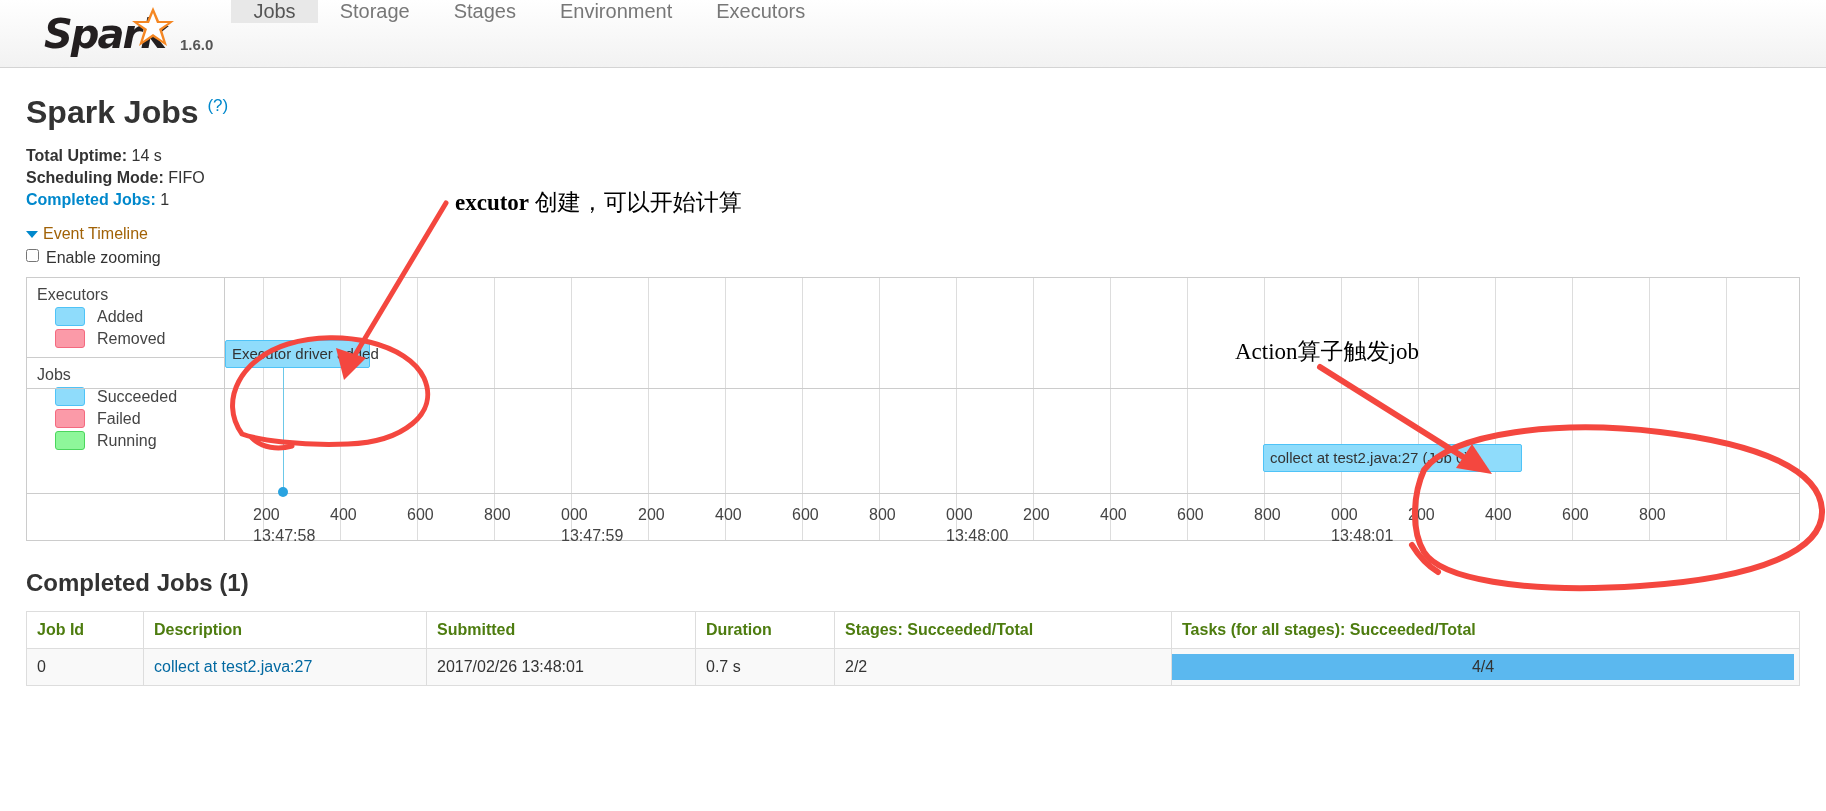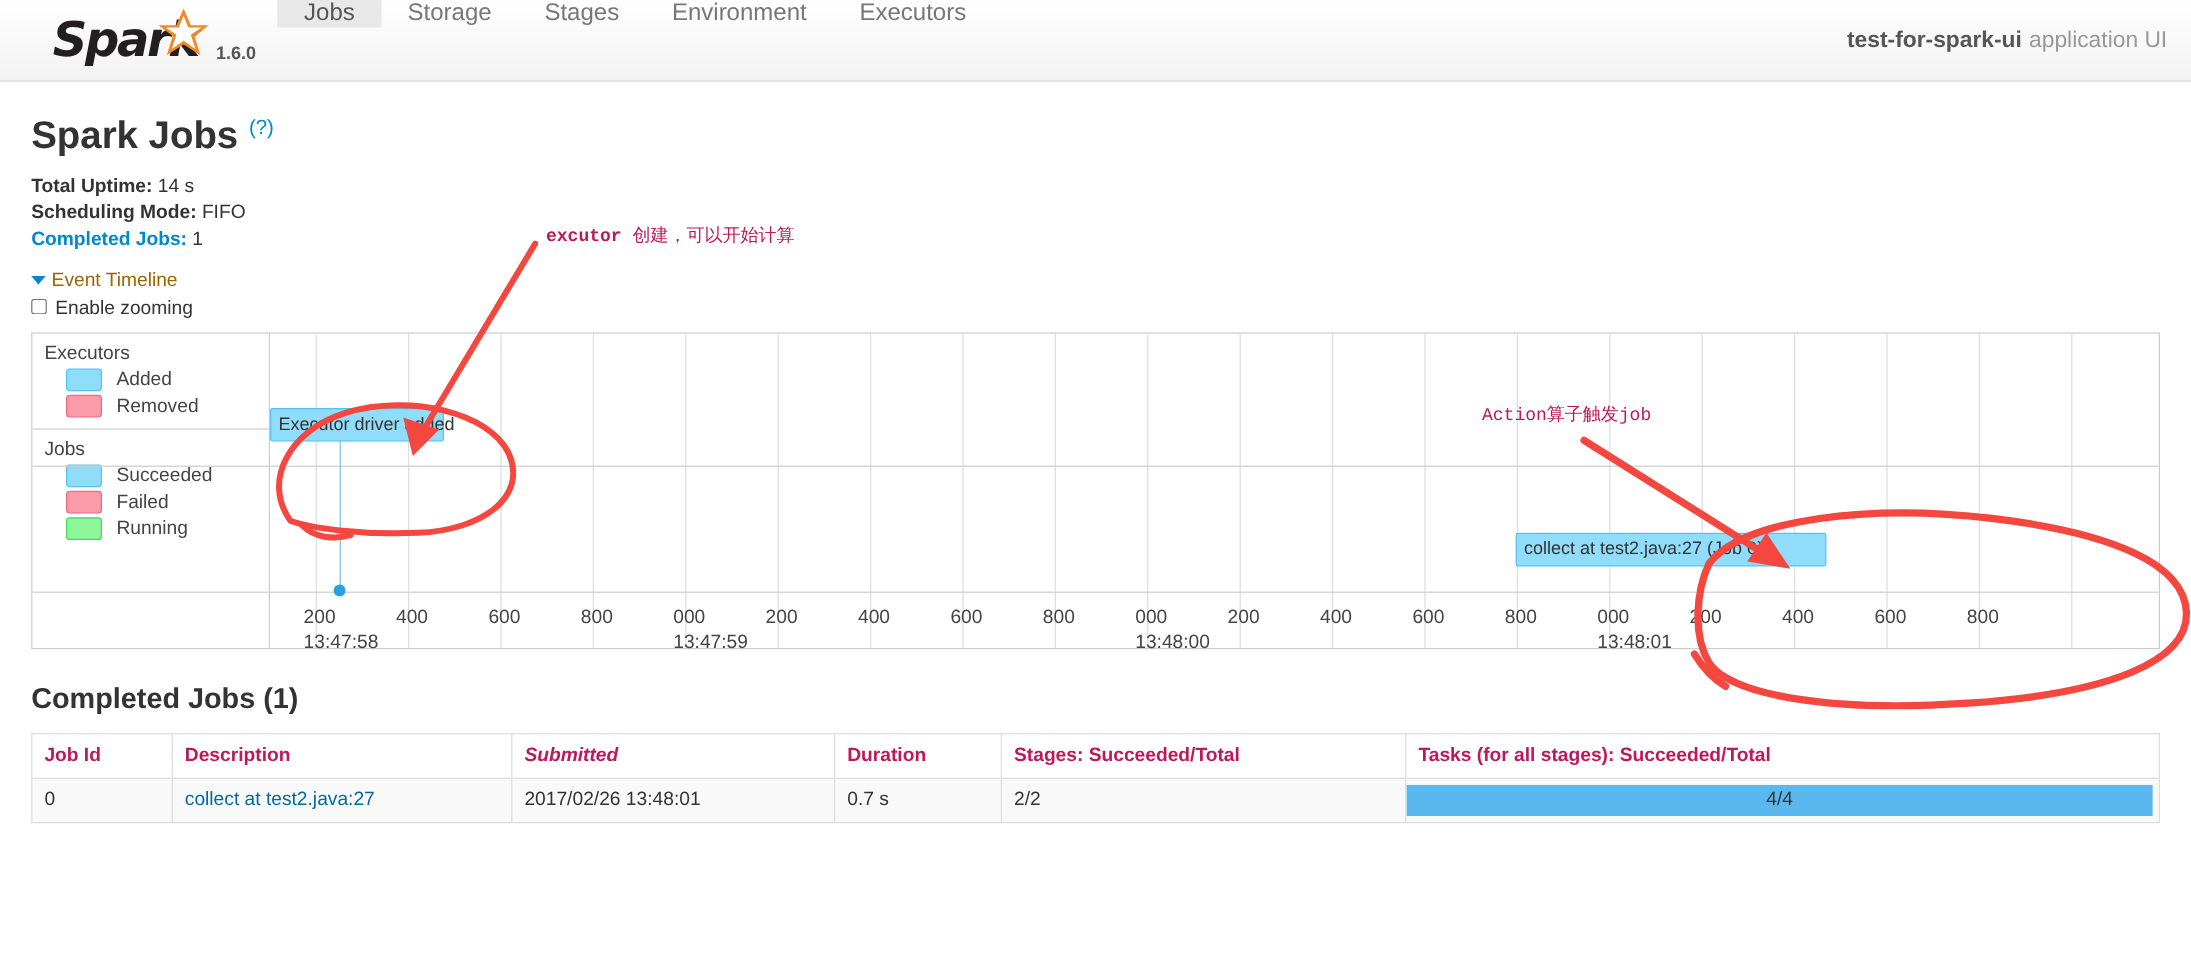--- a/index.html
+++ b/index.html
@@ -231,44 +231,44 @@
   
   .annot-svg {
     position: absolute;
     left: 0; top: 0;
     width: 1826px; height: 811px;
     pointer-events: none;
     z-index: 30;
   }
   .annot-text {
     position: absolute;
-    color: #be185d;
-    font-size: 15px;
+    color: #000000;
+    font-size: 23px;
     white-space: nowrap;
     z-index: 31;
-    font-family: Liberation Mono, monospace;
+    font-family: Liberation Serif, serif;
   }
   .annot-text b { font-weight: bold; }
 
   
   h4.section-title {
     font-size: 24px;
     font-weight: bold;
     color: #333;
     margin: 28px 0 14px 0;
   }
   table.jobs {
     border-collapse: collapse;
     width: 1774px;
     font-size: 16px;
   }
   table.jobs th {
     text-align: left;
     font-weight: bold;
-    color: #be185d;
+    color: #4d7c0f;
     border: 1px solid #dddddd;
     padding: 9px 10px;
     background: #ffffff;
     white-space: nowrap;
   }
   table.jobs td {
     border: 1px solid #dddddd;
     padding: 9px 10px;
     color: #333;
     background: #f9f9f9;
@@ -290,21 +290,21 @@
   .progress-label {
     position: relative;
     text-align: center;
     line-height: 26px;
     font-size: 16px;
     color: #333;
   }
   
   .col-jobid { width: 96px; }
   .col-desc  { width: 262px; }
-  .col-sub   { width: 248px; font-style: italic; }
+  .col-sub   { width: 248px; }
   .col-dur   { width: 118px; }
   .col-stg   { width: 316px; }
 </style>
 </head>
 <body>
 
 <div id="page">
 
   <div class="navbar">
     <a class="brand">
@@ -331,24 +331,20 @@
           <a class="nav-tab">Stages</a>
         </li>
       <li>
           <a class="nav-tab">Environment</a>
         </li>
       <li>
           <a class="nav-tab">Executors</a>
         </li>
     </ul>
 
-    <div class="nav-right">
-      <b>test-for-spark-ui</b>
-      <span>application UI</span>
-    </div>
   </div>
 
   <div class="content">
 
     <h1 class="page-title">
       <span>Spark Jobs</span>
       <a class="help">(?)</a>
     </h1>
 
     <p class="summary-line">

